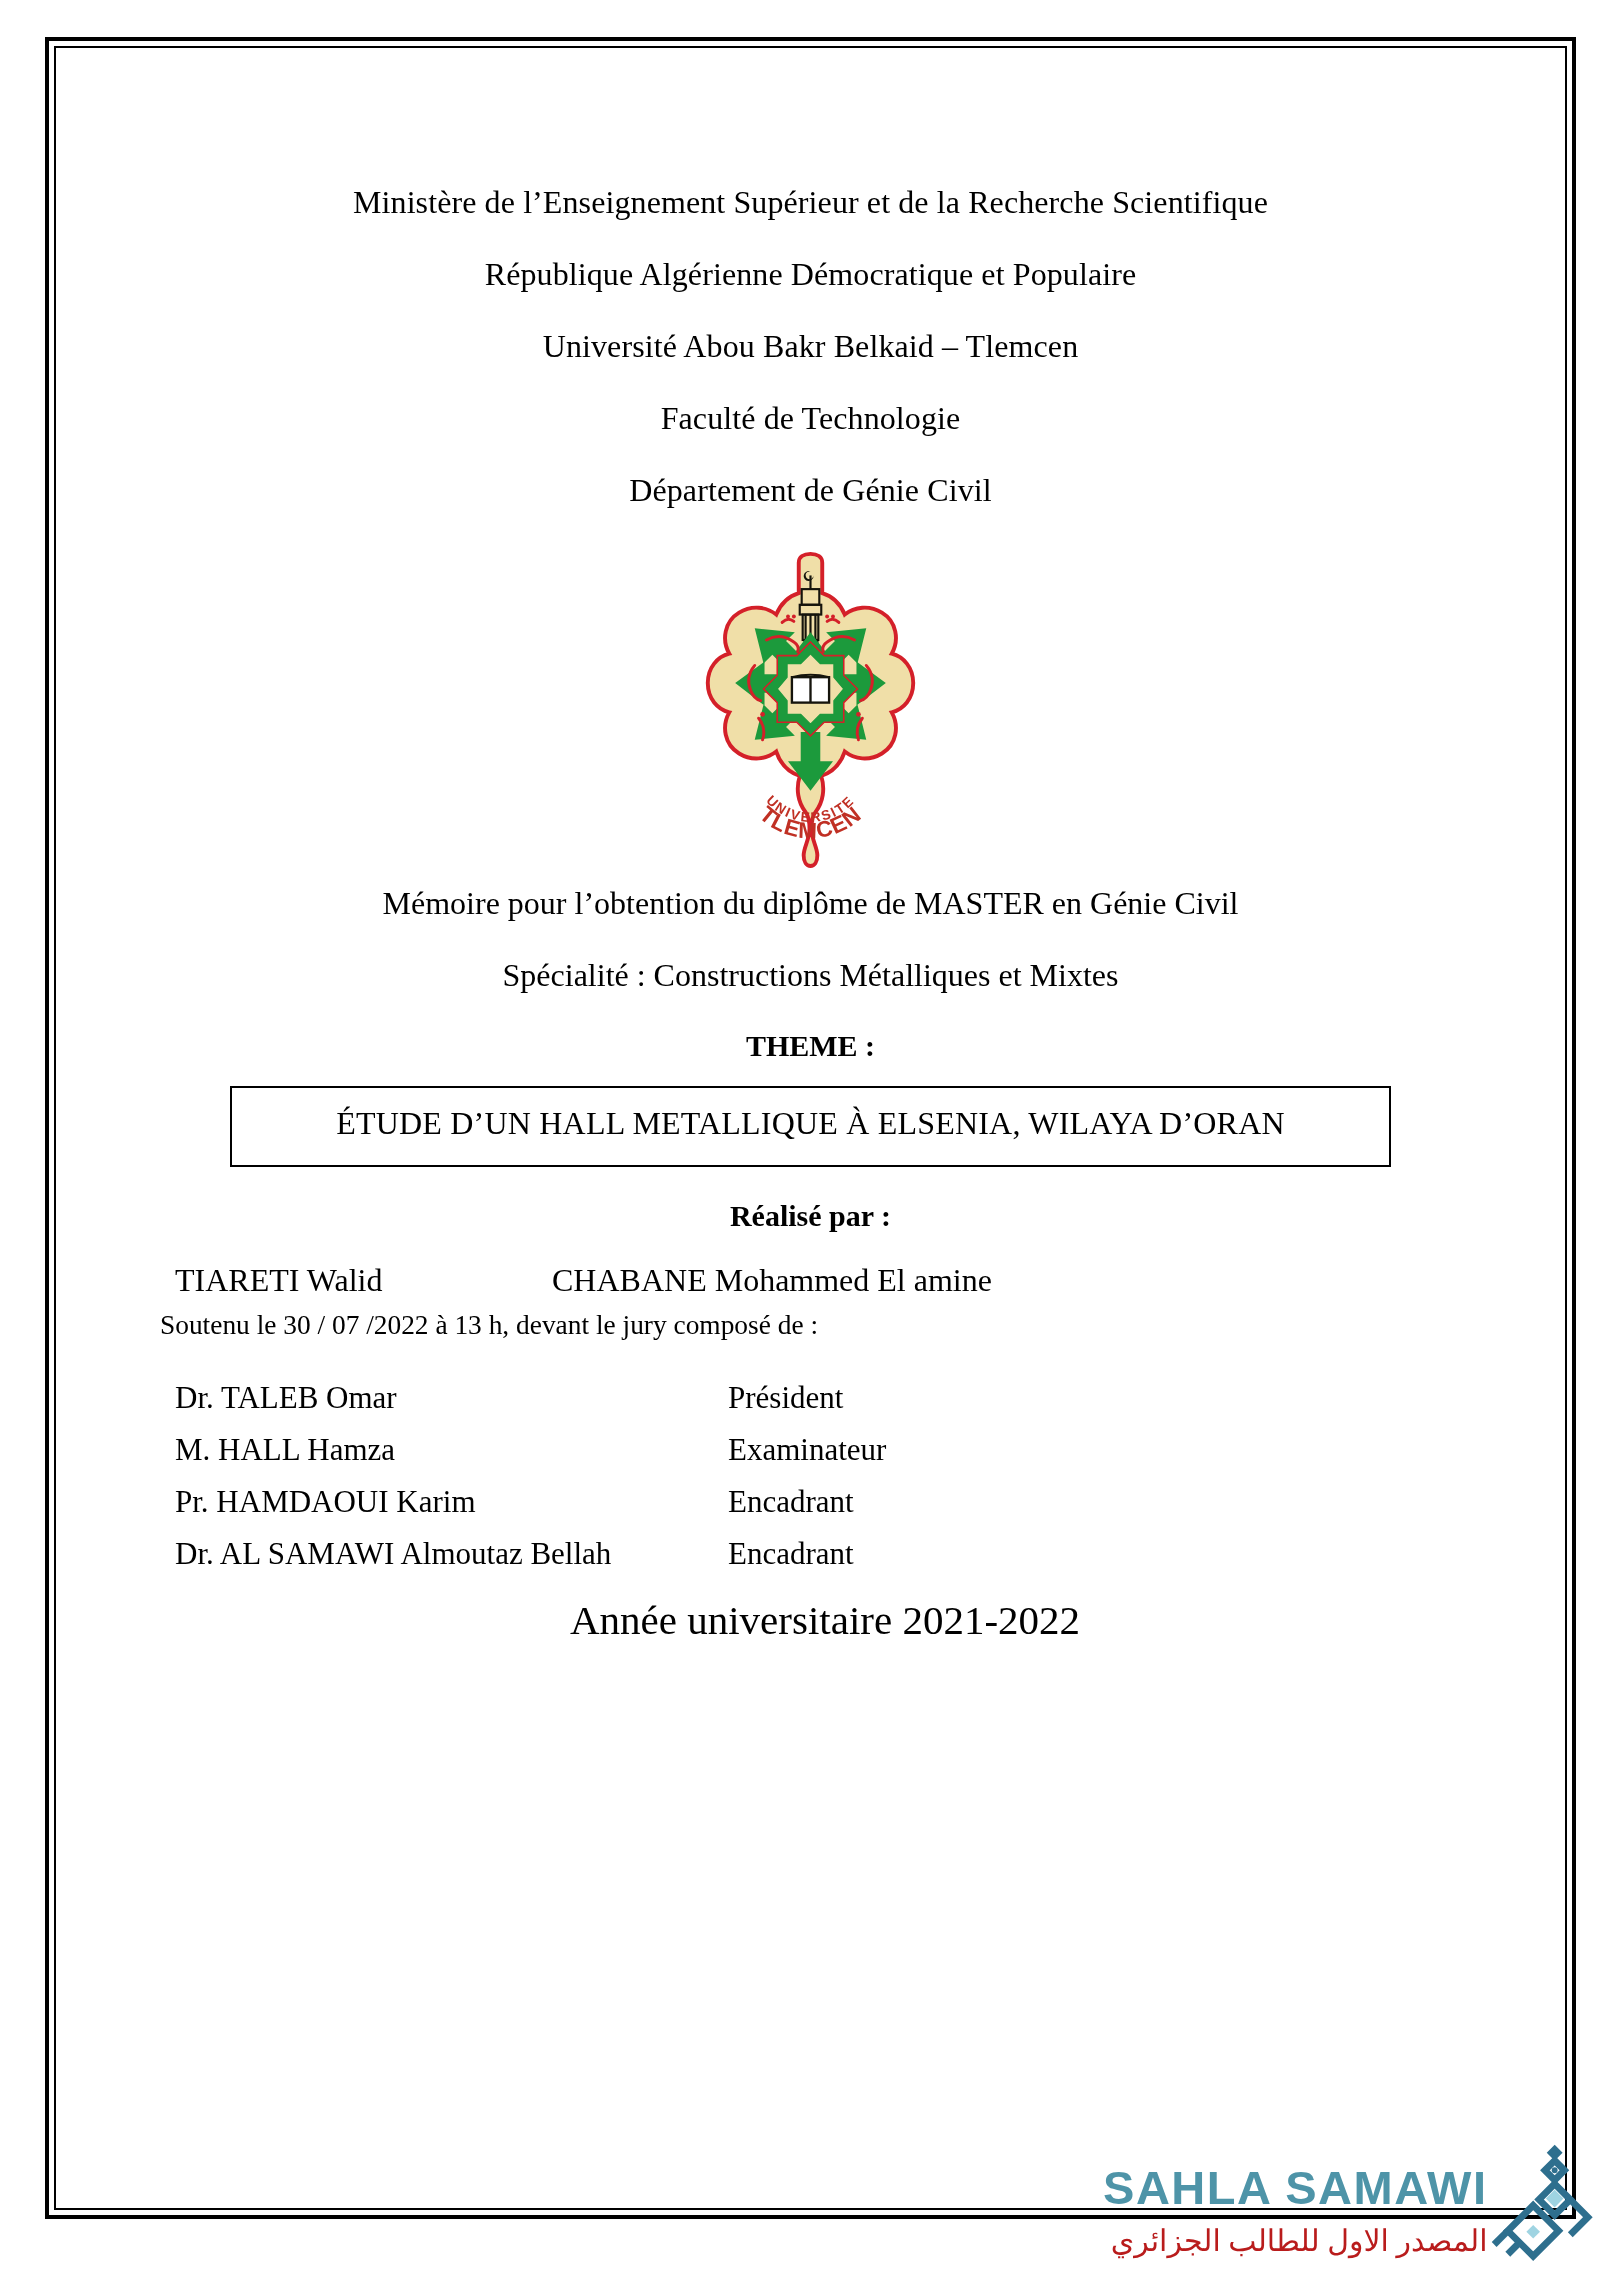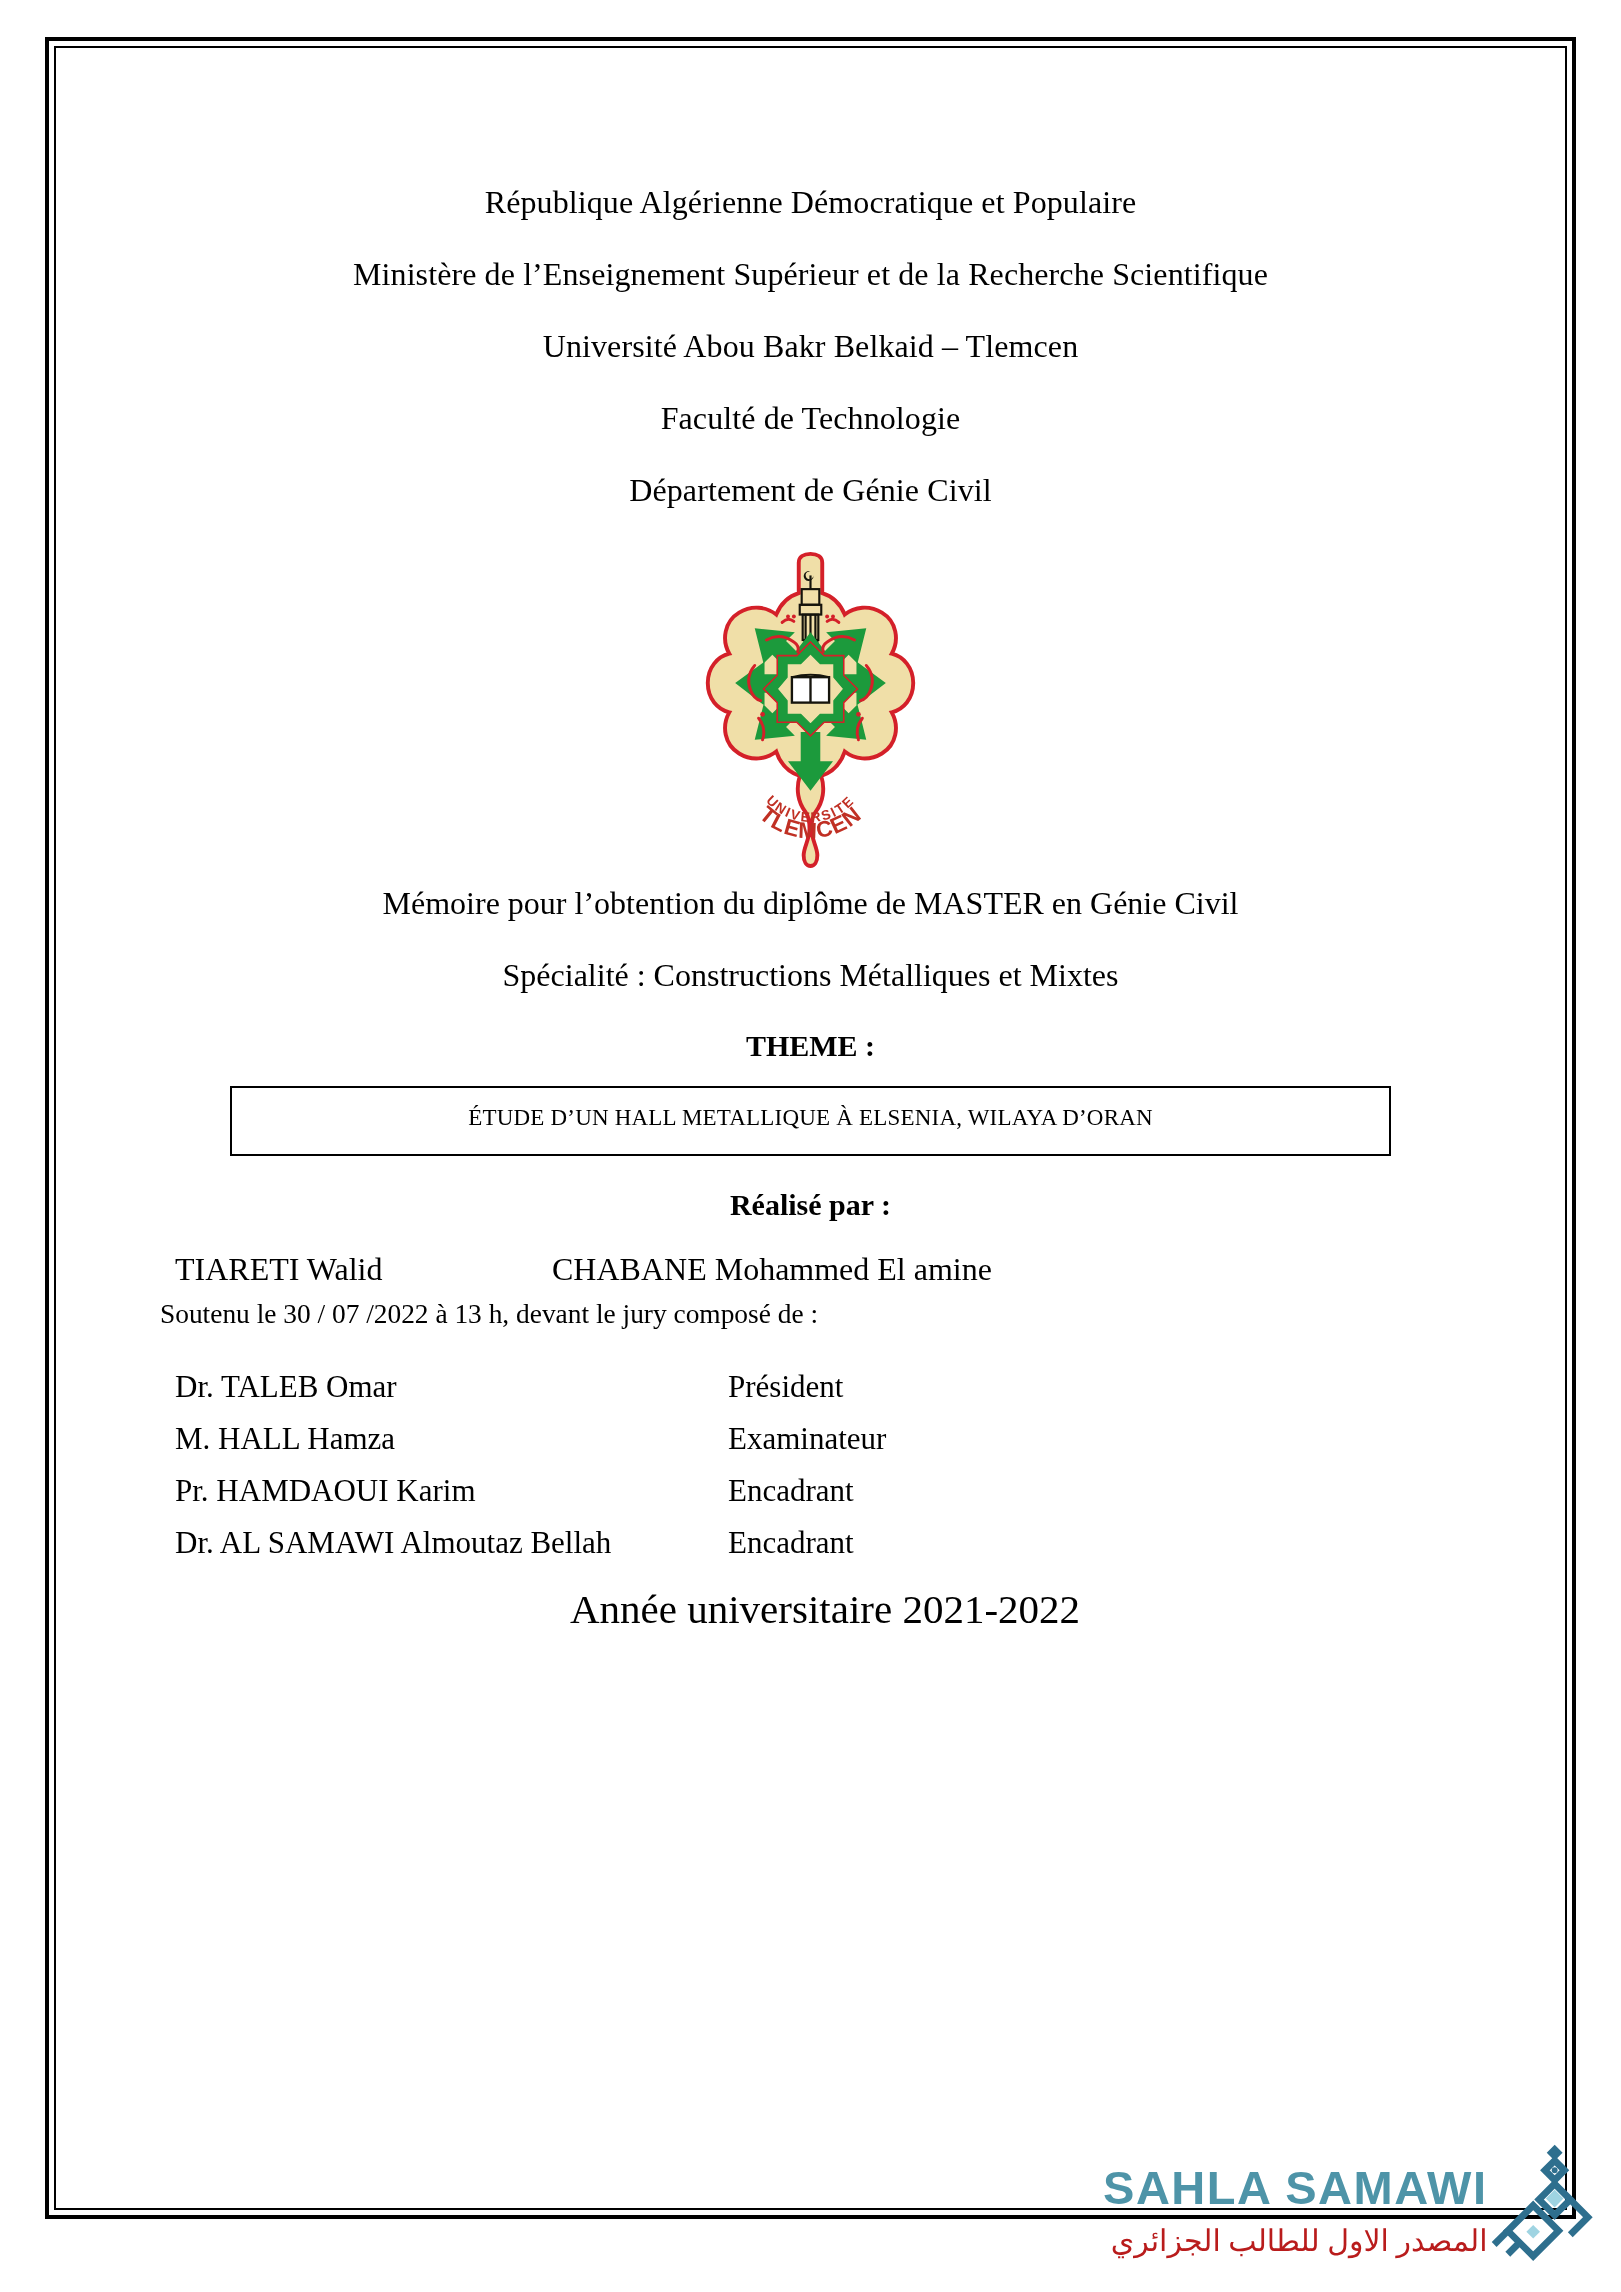--- a/index.html
+++ b/index.html
@@ -88,21 +88,21 @@
   
   .title-box {
     margin: 0 auto;
     width: 1161px;
     border: 2px solid #000000;
     box-sizing: border-box;
     padding: 15.7px 11.8px 21.6px 11.8px;
     text-align: center;
   }
   .title-text {
-    font-size: 23px;
+    font-size: 32px;
     line-height: 1.22;
     letter-spacing: 0.2px;
   }
 
   
   .realise-label {
     text-align: center;
     font-size: 30px;
     font-weight: bold;
     margin-top: 32px;
@@ -198,22 +198,22 @@
 </head>
 <body>
 
 <div class="page-frame">
   <div class="page-frame-inner"></div>
 </div>
 
 <div class="content">
 
   <div class="header-block">
+    <div class="header-line">Ministère de l’Enseignement Supérieur et de la Recherche Scientifique</div>
     <div class="header-line">République Algérienne Démocratique et Populaire</div>
-    <div class="header-line">Ministère de l’Enseignement Supérieur et de la Recherche Scientifique</div>
     <div class="header-line">Université Abou Bakr Belkaid – Tlemcen</div>
     <div class="header-line">Faculté de Technologie</div>
     <div class="header-line">Département de Génie Civil</div>
   </div>
 
   <div class="logo-wrap">
     <svg class="logo-svg" viewBox="0 0 230 330">
       <defs>
         <path id="arcOuter" d="M 62 250 A 60 60 0 0 0 168 250" fill="none"></path>
         <path id="arcInner" d="M 50 262 A 76 76 0 0 0 180 262" fill="none"></path>

